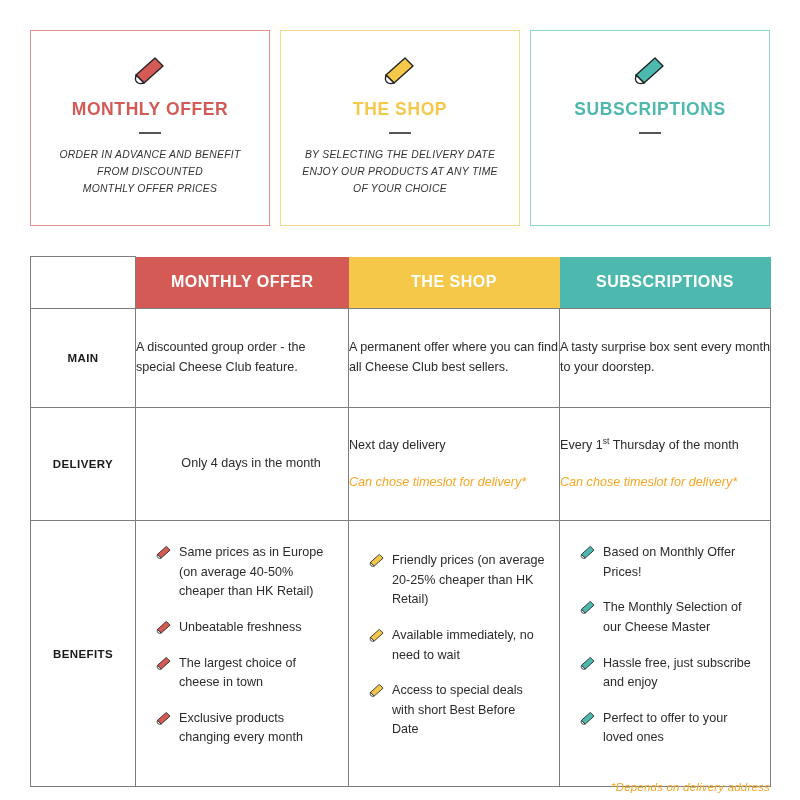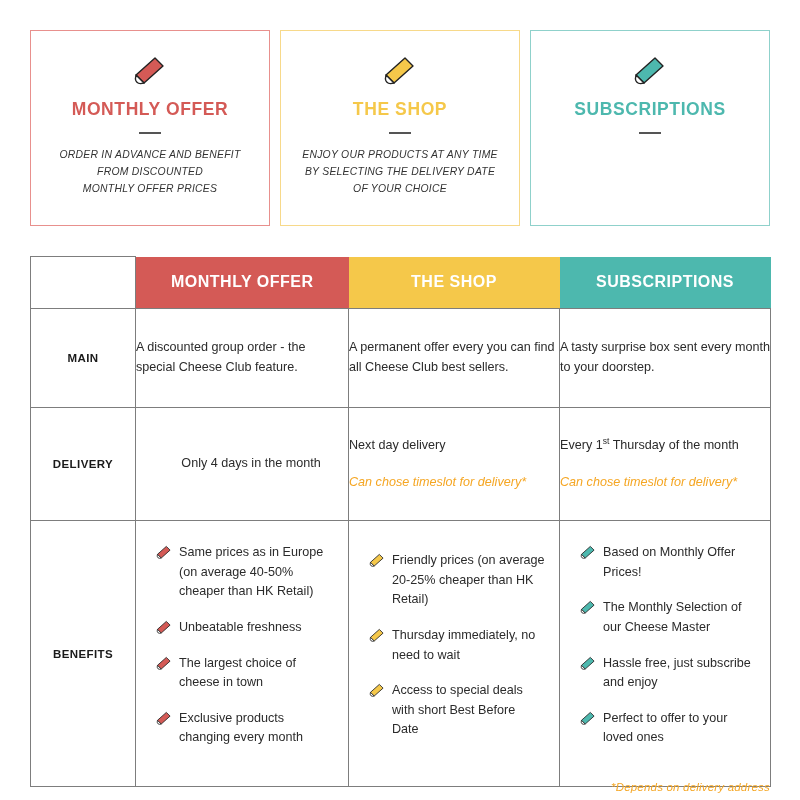--- a/index.html
+++ b/index.html
@@ -156,22 +156,22 @@
     </div>
 
     <div class="card" id="card-1" style="border-color: rgb(247, 217, 138);">
       <svg class="card-icon" viewBox="0 0 34 30">
         <path d="M3 20 L22 3 L30 11 L11 28 Z" fill="#F5C84A" stroke="#222" stroke-width="1.4" stroke-linejoin="round"></path>
         <path d="M3 20 L11 28 L7.5 28.6 Q3 28.3 2.4 24 Z" fill="#ffffff" stroke="#222" stroke-width="1.4" stroke-linejoin="round"></path>
       </svg>
       <div class="card-title" id="card-title-1" style="color: rgb(245, 200, 74);">THE SHOP</div>
       <div class="card-rule"></div>
       <div class="card-desc" id="card-desc-1">
+          <div>BY SELECTING THE DELIVERY DATE</div>
           <div>ENJOY OUR PRODUCTS AT ANY TIME</div>
-          <div>BY SELECTING THE DELIVERY DATE</div>
           <div>OF YOUR CHOICE</div>
         </div>
     </div>
 
     <div class="card" id="card-2" style="border-color: rgb(143, 209, 203);">
       <svg class="card-icon" viewBox="0 0 34 30">
         <path d="M3 20 L22 3 L30 11 L11 28 Z" fill="#4DB8AE" stroke="#222" stroke-width="1.4" stroke-linejoin="round"></path>
         <path d="M3 20 L11 28 L7.5 28.6 Q3 28.3 2.4 24 Z" fill="#ffffff" stroke="#222" stroke-width="1.4" stroke-linejoin="round"></path>
       </svg>
       <div class="card-title" id="card-title-2" style="color: rgb(77, 184, 174);">SUBSCRIPTIONS</div>
@@ -192,21 +192,21 @@
         <th class="hdr" id="hdr-mo" style="background: rgb(212, 90, 86);">MONTHLY OFFER</th>
         <th class="hdr" id="hdr-shop" style="background: rgb(245, 200, 74);">THE SHOP</th>
         <th class="hdr" id="hdr-sub" style="background: rgb(77, 184, 174);">SUBSCRIPTIONS</th>
       </tr>
     </thead>
     <tbody>
 
       <tr style="height:99px;padding-left:40px;">
         <td class="row-label">MAIN</td>
         <td class="cell">A discounted group order - the special Cheese Club feature.</td>
-        <td class="cell">A permanent offer every you can find all Cheese Club best sellers.</td>
+        <td class="cell">A permanent offer where you can find all Cheese Club best sellers.</td>
         <td class="cell">A tasty surprise box sent every month to your doorstep.</td>
       </tr>
 
       <tr style="height:113px;">
         <td class="row-label">DELIVERY</td>
         <td class="cell center">Only 4 days in the month</td>
         <td class="cell">
           <p>Next day delivery</p>
           <p class="note">Can chose timeslot for delivery*</p>
         </td>
@@ -240,21 +240,21 @@
         </td>
         <td class="benefits">
           <ul class="bl" id="bl-shop">
               <li><svg class="bullet-icon" viewBox="0 0 34 30">
                   <path d="M3 20 L22 3 L30 11 L11 28 Z" fill="#F5C84A" stroke="#222" stroke-width="1.8" stroke-linejoin="round"></path>
                   <path d="M3 20 L11 28 L7.5 28.6 Q3 28.3 2.4 24 Z" fill="#ffffff" stroke="#222" stroke-width="1.8" stroke-linejoin="round"></path>
                 </svg><span>Friendly prices (on average 20-25% cheaper than HK Retail)</span></li>
               <li><svg class="bullet-icon" viewBox="0 0 34 30">
                   <path d="M3 20 L22 3 L30 11 L11 28 Z" fill="#F5C84A" stroke="#222" stroke-width="1.8" stroke-linejoin="round"></path>
                   <path d="M3 20 L11 28 L7.5 28.6 Q3 28.3 2.4 24 Z" fill="#ffffff" stroke="#222" stroke-width="1.8" stroke-linejoin="round"></path>
-                </svg><span>Thursday immediately, no need to wait</span></li>
+                </svg><span>Available immediately, no need to wait</span></li>
               <li><svg class="bullet-icon" viewBox="0 0 34 30">
                   <path d="M3 20 L22 3 L30 11 L11 28 Z" fill="#F5C84A" stroke="#222" stroke-width="1.8" stroke-linejoin="round"></path>
                   <path d="M3 20 L11 28 L7.5 28.6 Q3 28.3 2.4 24 Z" fill="#ffffff" stroke="#222" stroke-width="1.8" stroke-linejoin="round"></path>
                 </svg><span>Access to special deals with short Best Before Date</span></li>
             </ul>
         </td>
         <td class="benefits">
           <ul class="bl" id="bl-sub">
               <li><svg class="bullet-icon" viewBox="0 0 34 30">
                   <path d="M3 20 L22 3 L30 11 L11 28 Z" fill="#4DB8AE" stroke="#222" stroke-width="1.8" stroke-linejoin="round"></path>

